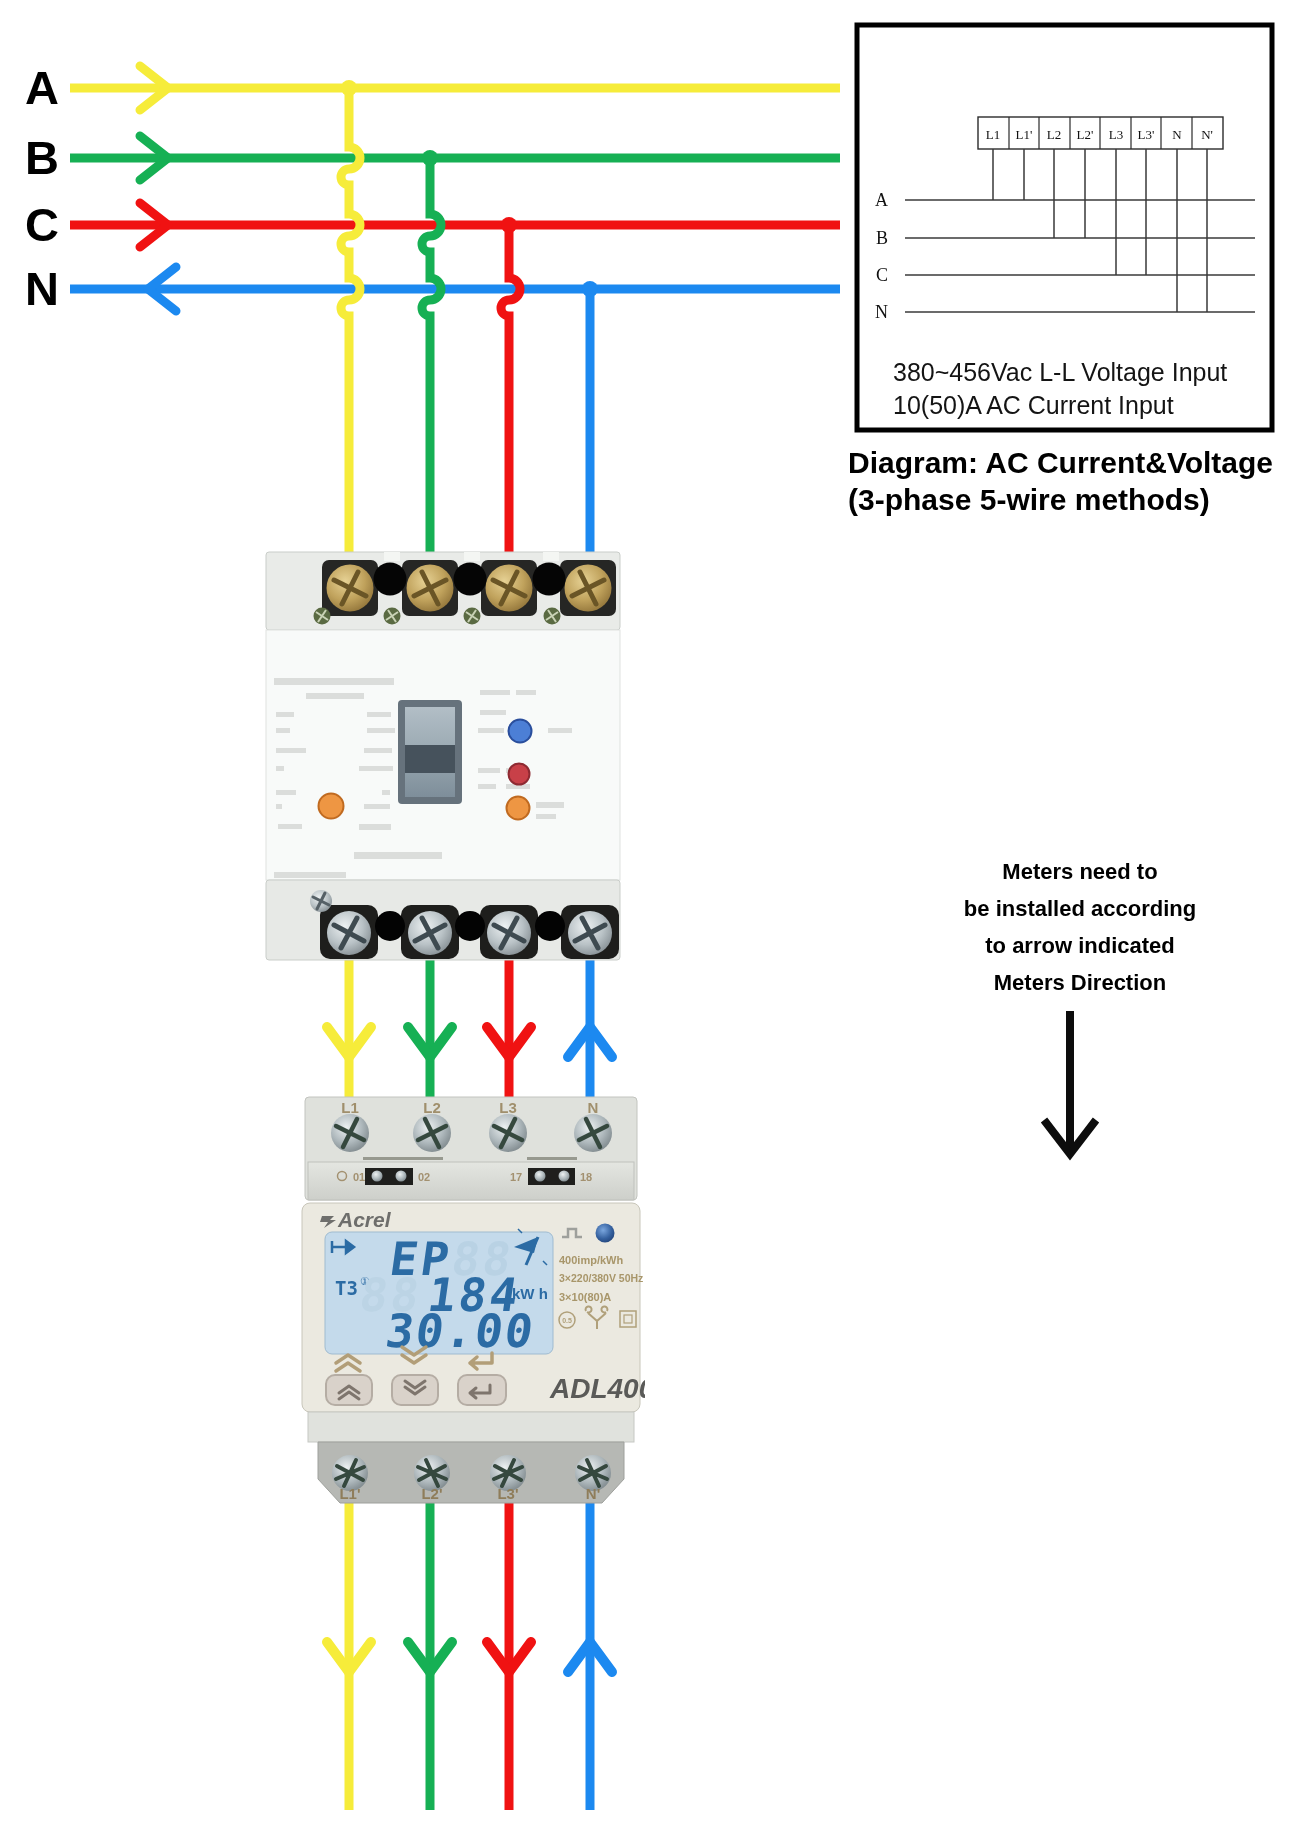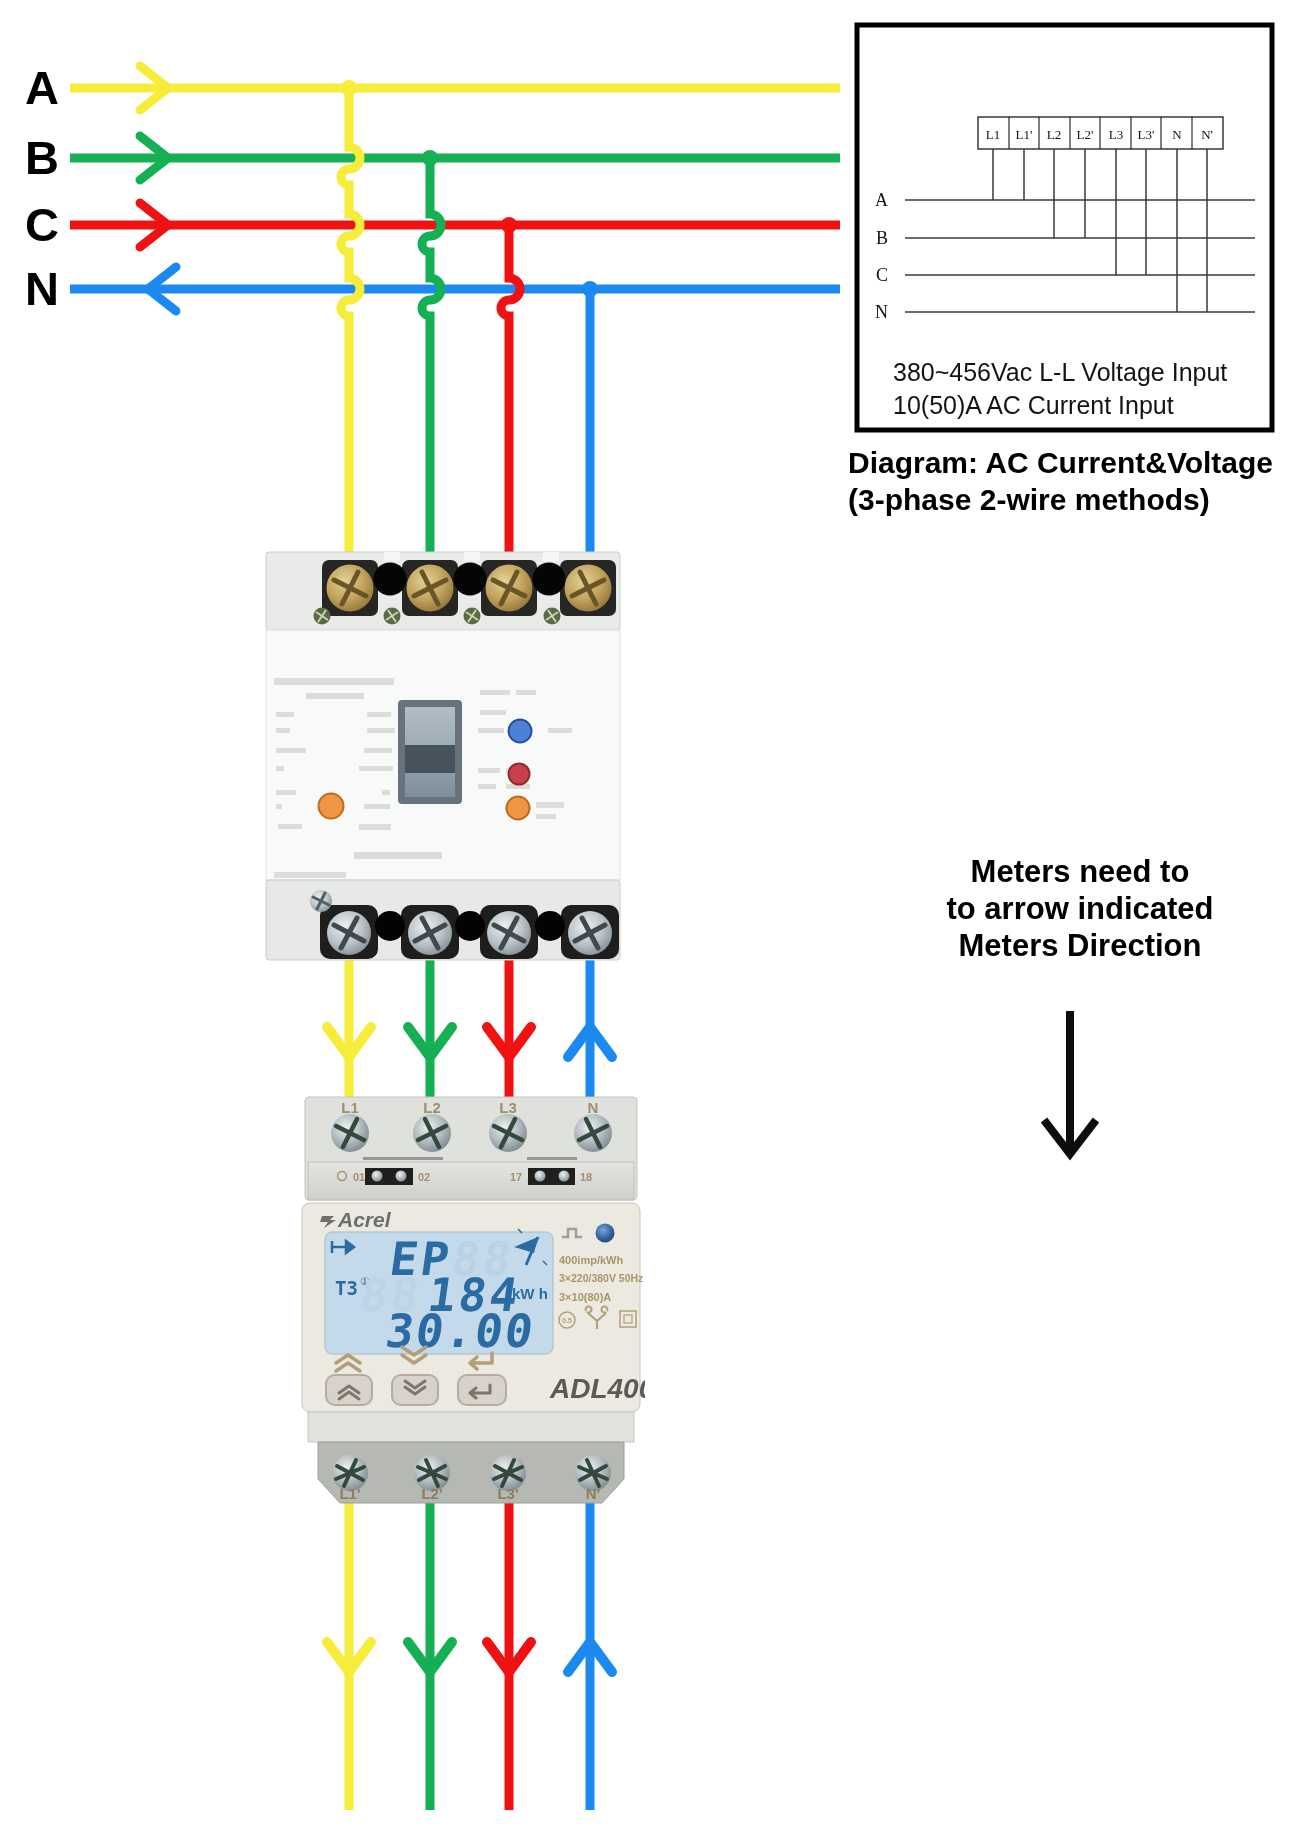--- a/index.html
+++ b/index.html
@@ -5,21 +5,21 @@
   html,body{margin:0;padding:0;background:#ffffff;}
   #canvas{position:relative;width:1300px;height:1827px;background:#ffffff;overflow:hidden;
           font-family:"Liberation Sans",sans-serif;}
   .abs{position:absolute;}
   .phase-label{position:absolute;left:16px;width:52px;height:54px;line-height:54px;
                font-size:47px;font-weight:800;color:#000;text-align:center;}
   .box-text{position:absolute;left:893px;font-size:25px;color:#141414;white-space:nowrap;}
   .caption{position:absolute;left:848px;top:444px;width:428px;text-align:left;
            font-size:30px;line-height:37px;font-weight:800;color:#000;}
   .note{position:absolute;left:880px;top:853px;width:400px;text-align:center;
-        font-size:31px;line-height:37px;font-weight:800;color:#000;}
+        font-size:22px;line-height:37px;font-weight:800;color:#000;}
   svg{position:absolute;top:0;left:0;}
   text{font-family:"Liberation Sans",sans-serif;}
   .serif{font-family:"Liberation Serif",serif;}
   .lcdfont{font-family:"DejaVu Sans Mono",monospace;font-weight:bold;}
 </style>
 </head>
 <body>
 
 <div id="canvas">
 
@@ -102,25 +102,26 @@
   <div class="phase-label" style="top:61px;">A</div>
   <div class="phase-label" style="top:131px;">B</div>
   <div class="phase-label" style="top:198px;">C</div>
   <div class="phase-label" style="top:262px;">N</div>
 
   <div class="box-text" style="top:358px;">380~456Vac L-L Voltage Input</div>
   <div class="box-text" style="top:391px;">10(50)A AC Current Input</div>
 
   <div class="caption">
     <div>Diagram: AC Current&amp;Voltage</div>
-    <div>(3-phase 2-wire methods)</div>
+    <div>(3-phase 5-wire methods)</div>
   </div>
 
   <div class="note">
     <div>Meters need to</div>
+    <div>be installed according</div>
     <div>to arrow indicated</div>
     <div>Meters Direction</div>
   </div>
 
   <svg class="abs" style="left:264px;top:550px;" width="358" height="414" viewBox="0 0 358 414">
     <defs>
       <radialGradient id="brass" cx="40%" cy="35%" r="75%">
         <stop offset="0%" stop-color="#E6D194"></stop>
           <stop offset="55%" stop-color="#C0A25C"></stop>
           <stop offset="100%" stop-color="#8A6D34"></stop>

